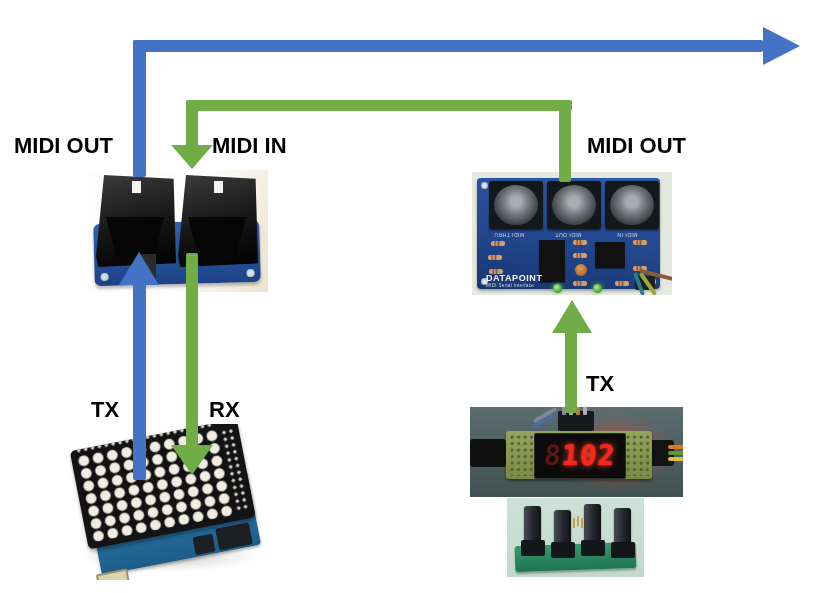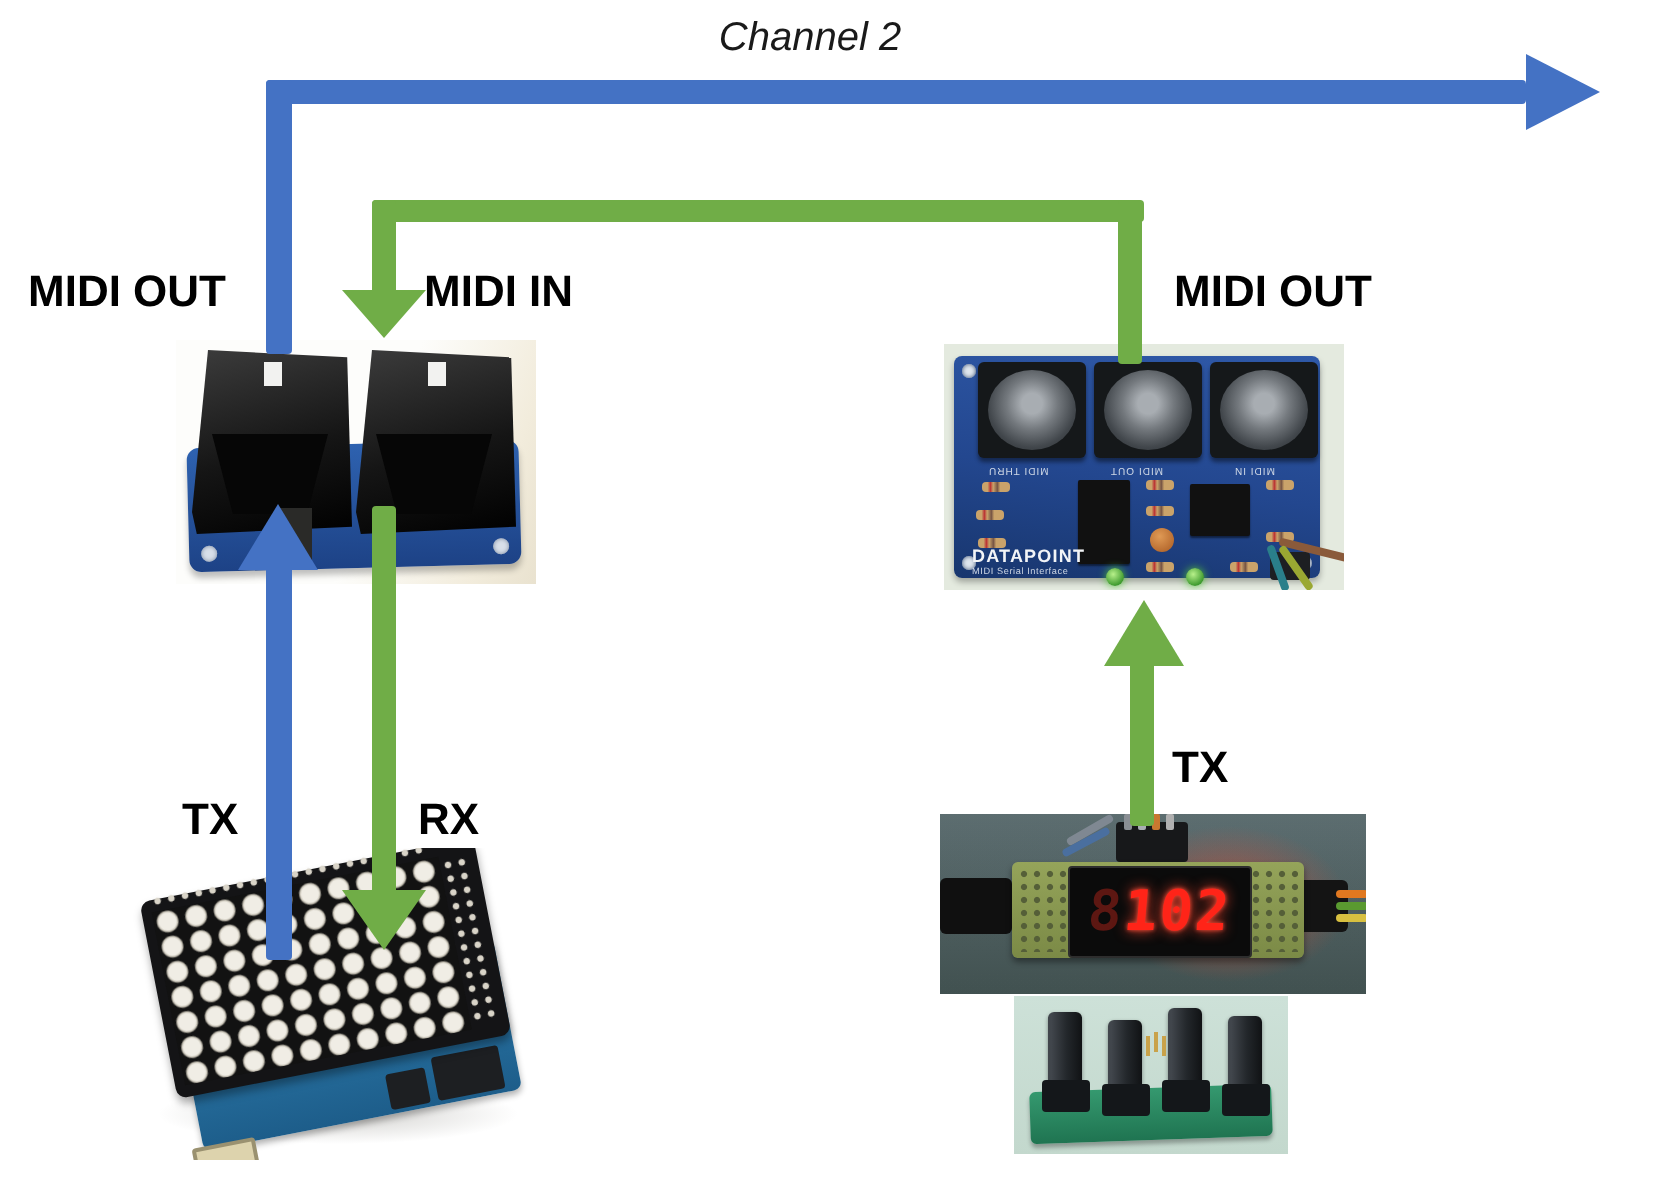--- a/index.html
+++ b/index.html
@@ -239,21 +239,20 @@
   <div class="abs seg-green" style="left:186px;top:100px;width:12px;height:47px;z-index:5"></div>
   <div class="abs tri tri-down-green" style="left:171px;top:145px;z-index:5"></div>
   <div class="abs seg-green" style="left:559px;top:100px;width:12px;height:82px;z-index:5"></div>
 
   <div class="abs seg-green" style="left:186px;top:253px;width:12px;height:194px;z-index:5"></div>
   <div class="abs tri tri-down-green-lg" style="left:171px;top:445px;z-index:5"></div>
 
   <div class="abs seg-green" style="left:565px;top:331px;width:12px;height:82px;z-index:5"></div>
   <div class="abs tri tri-up-green" style="left:552px;top:300px;z-index:5"></div>
 
-  <div class="abs chlbl" style="left:325px;top:8px">Channel 2</div>
 
   <div class="abs devlbl" style="left:14px;top:133px">MIDI OUT</div>
   <div class="abs devlbl" style="left:212px;top:133px">MIDI IN</div>
   <div class="abs devlbl" style="left:587px;top:133px">MIDI OUT</div>
 
   <div class="abs devlbl" style="left:91px;top:397px">TX</div>
   <div class="abs devlbl" style="left:209px;top:397px">RX</div>
   <div class="abs devlbl" style="left:586px;top:371px">TX</div>
 </div>
 

